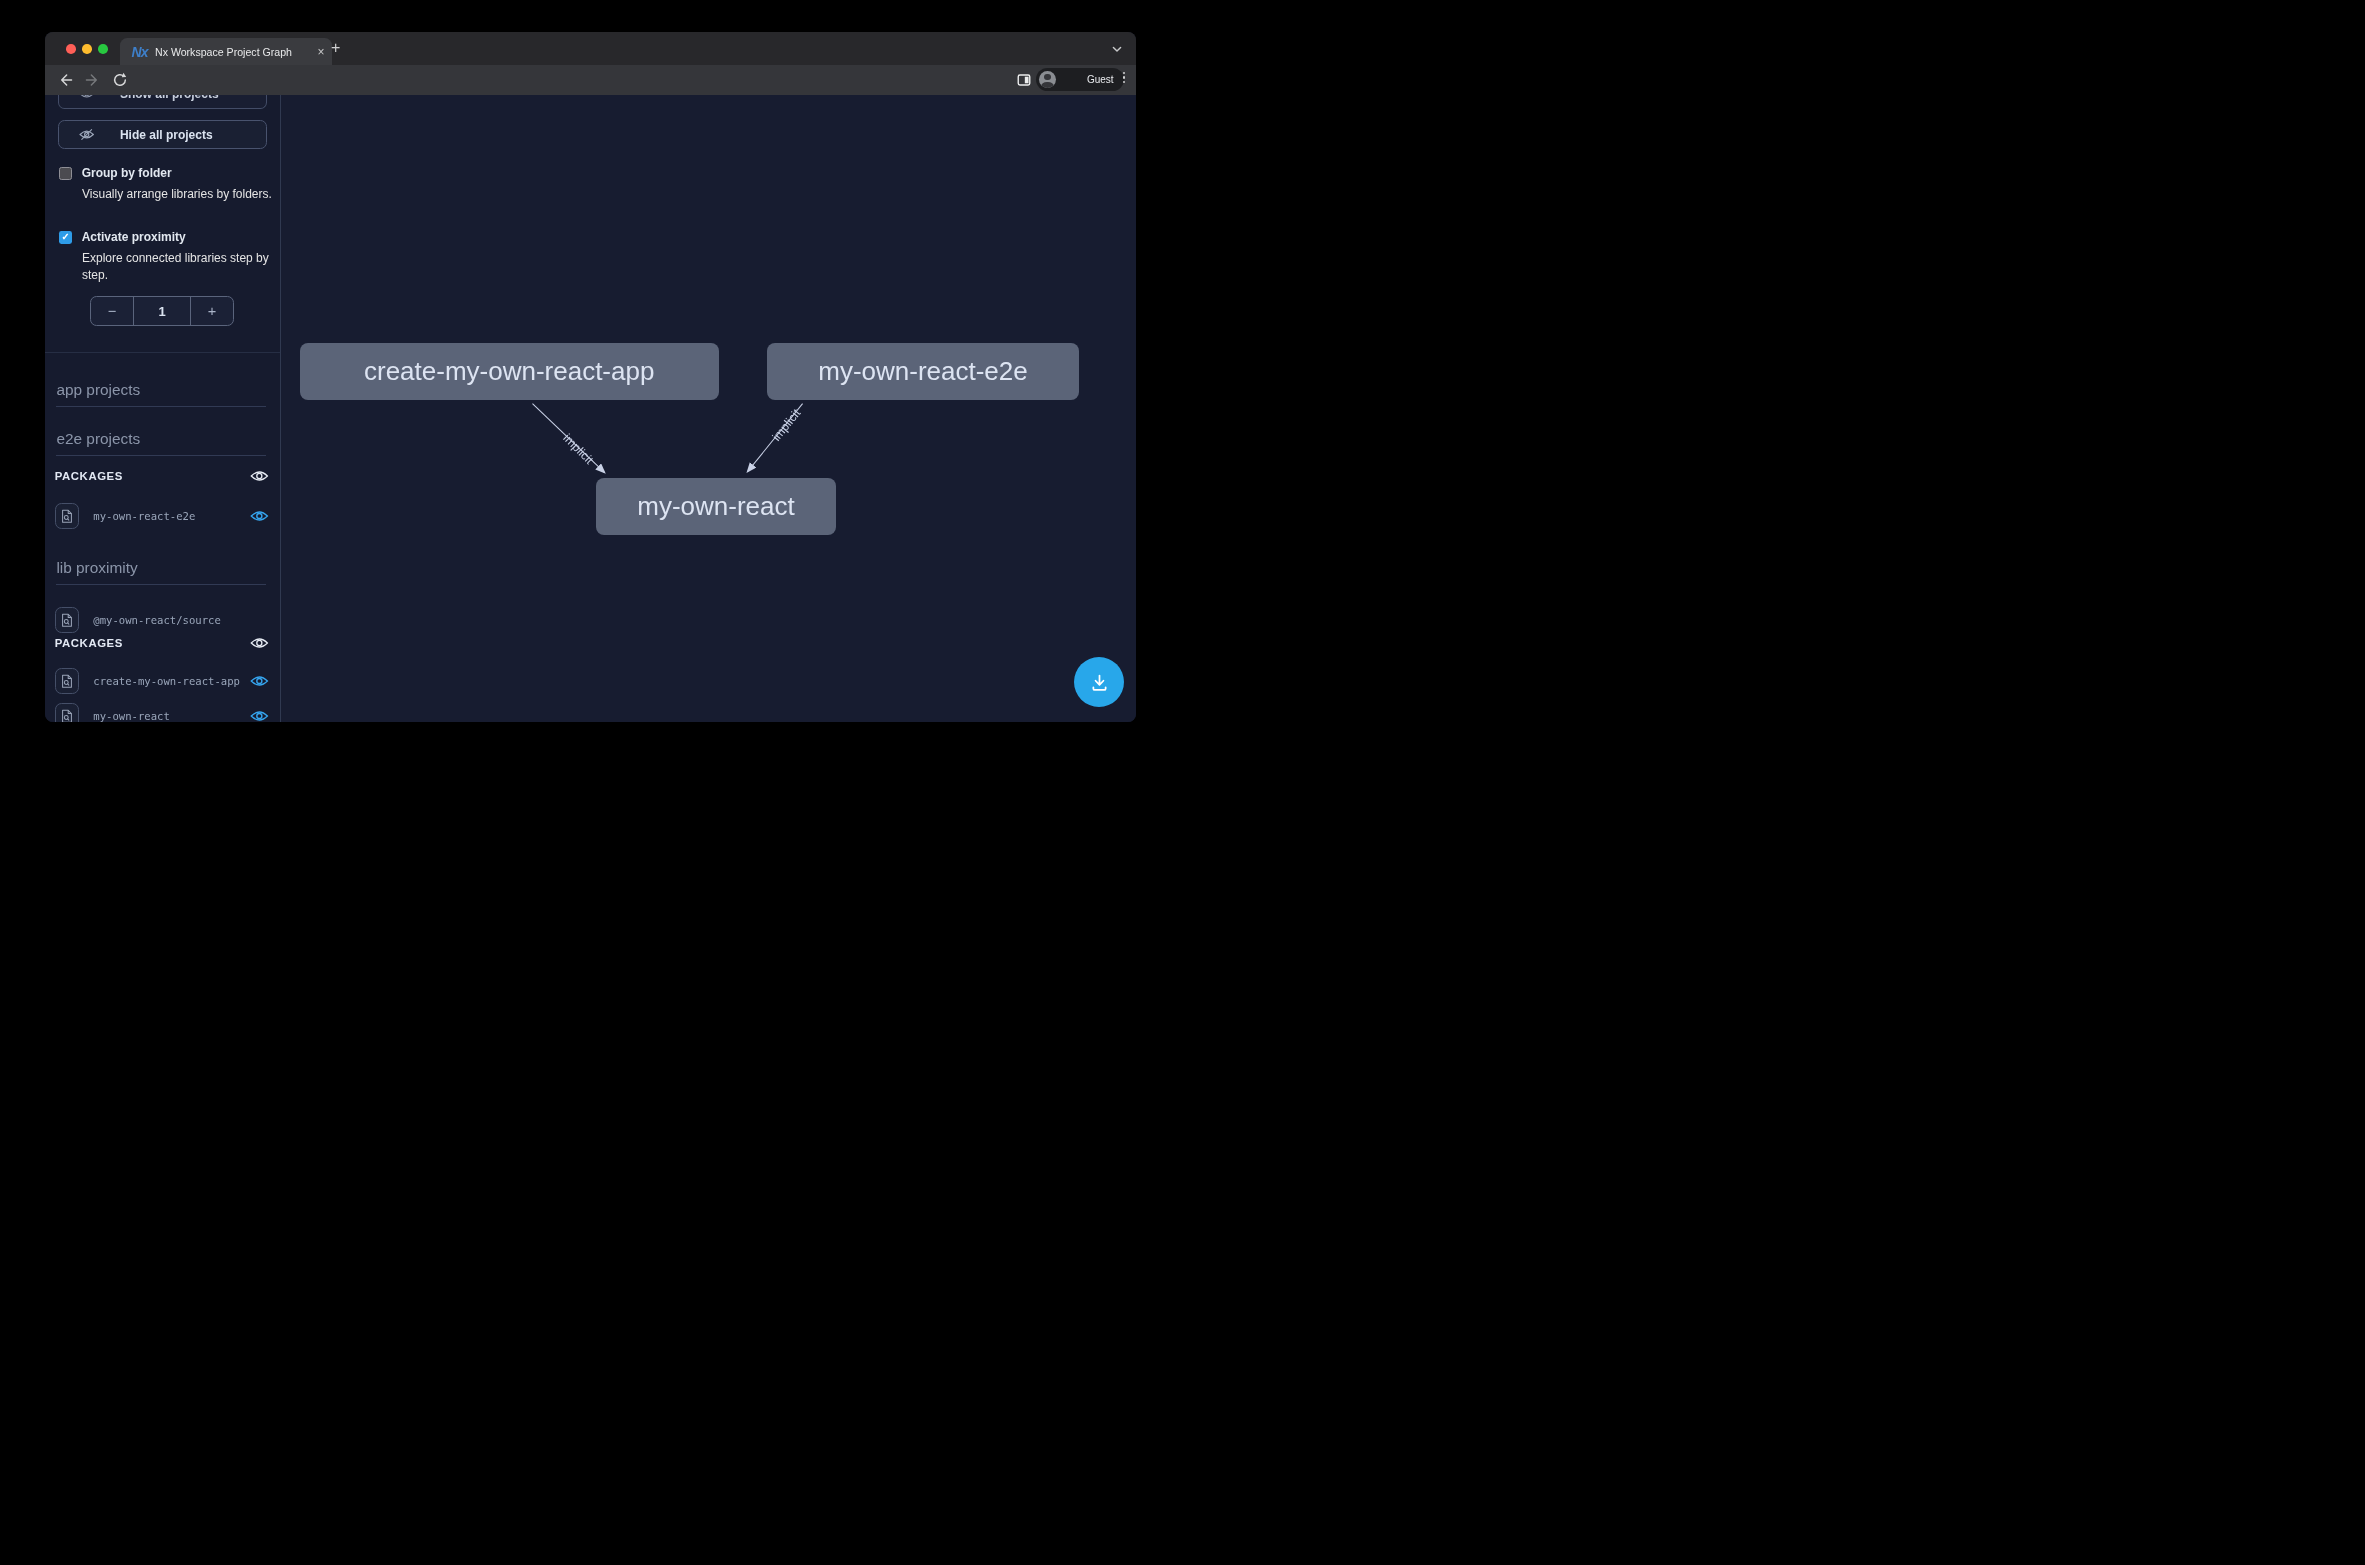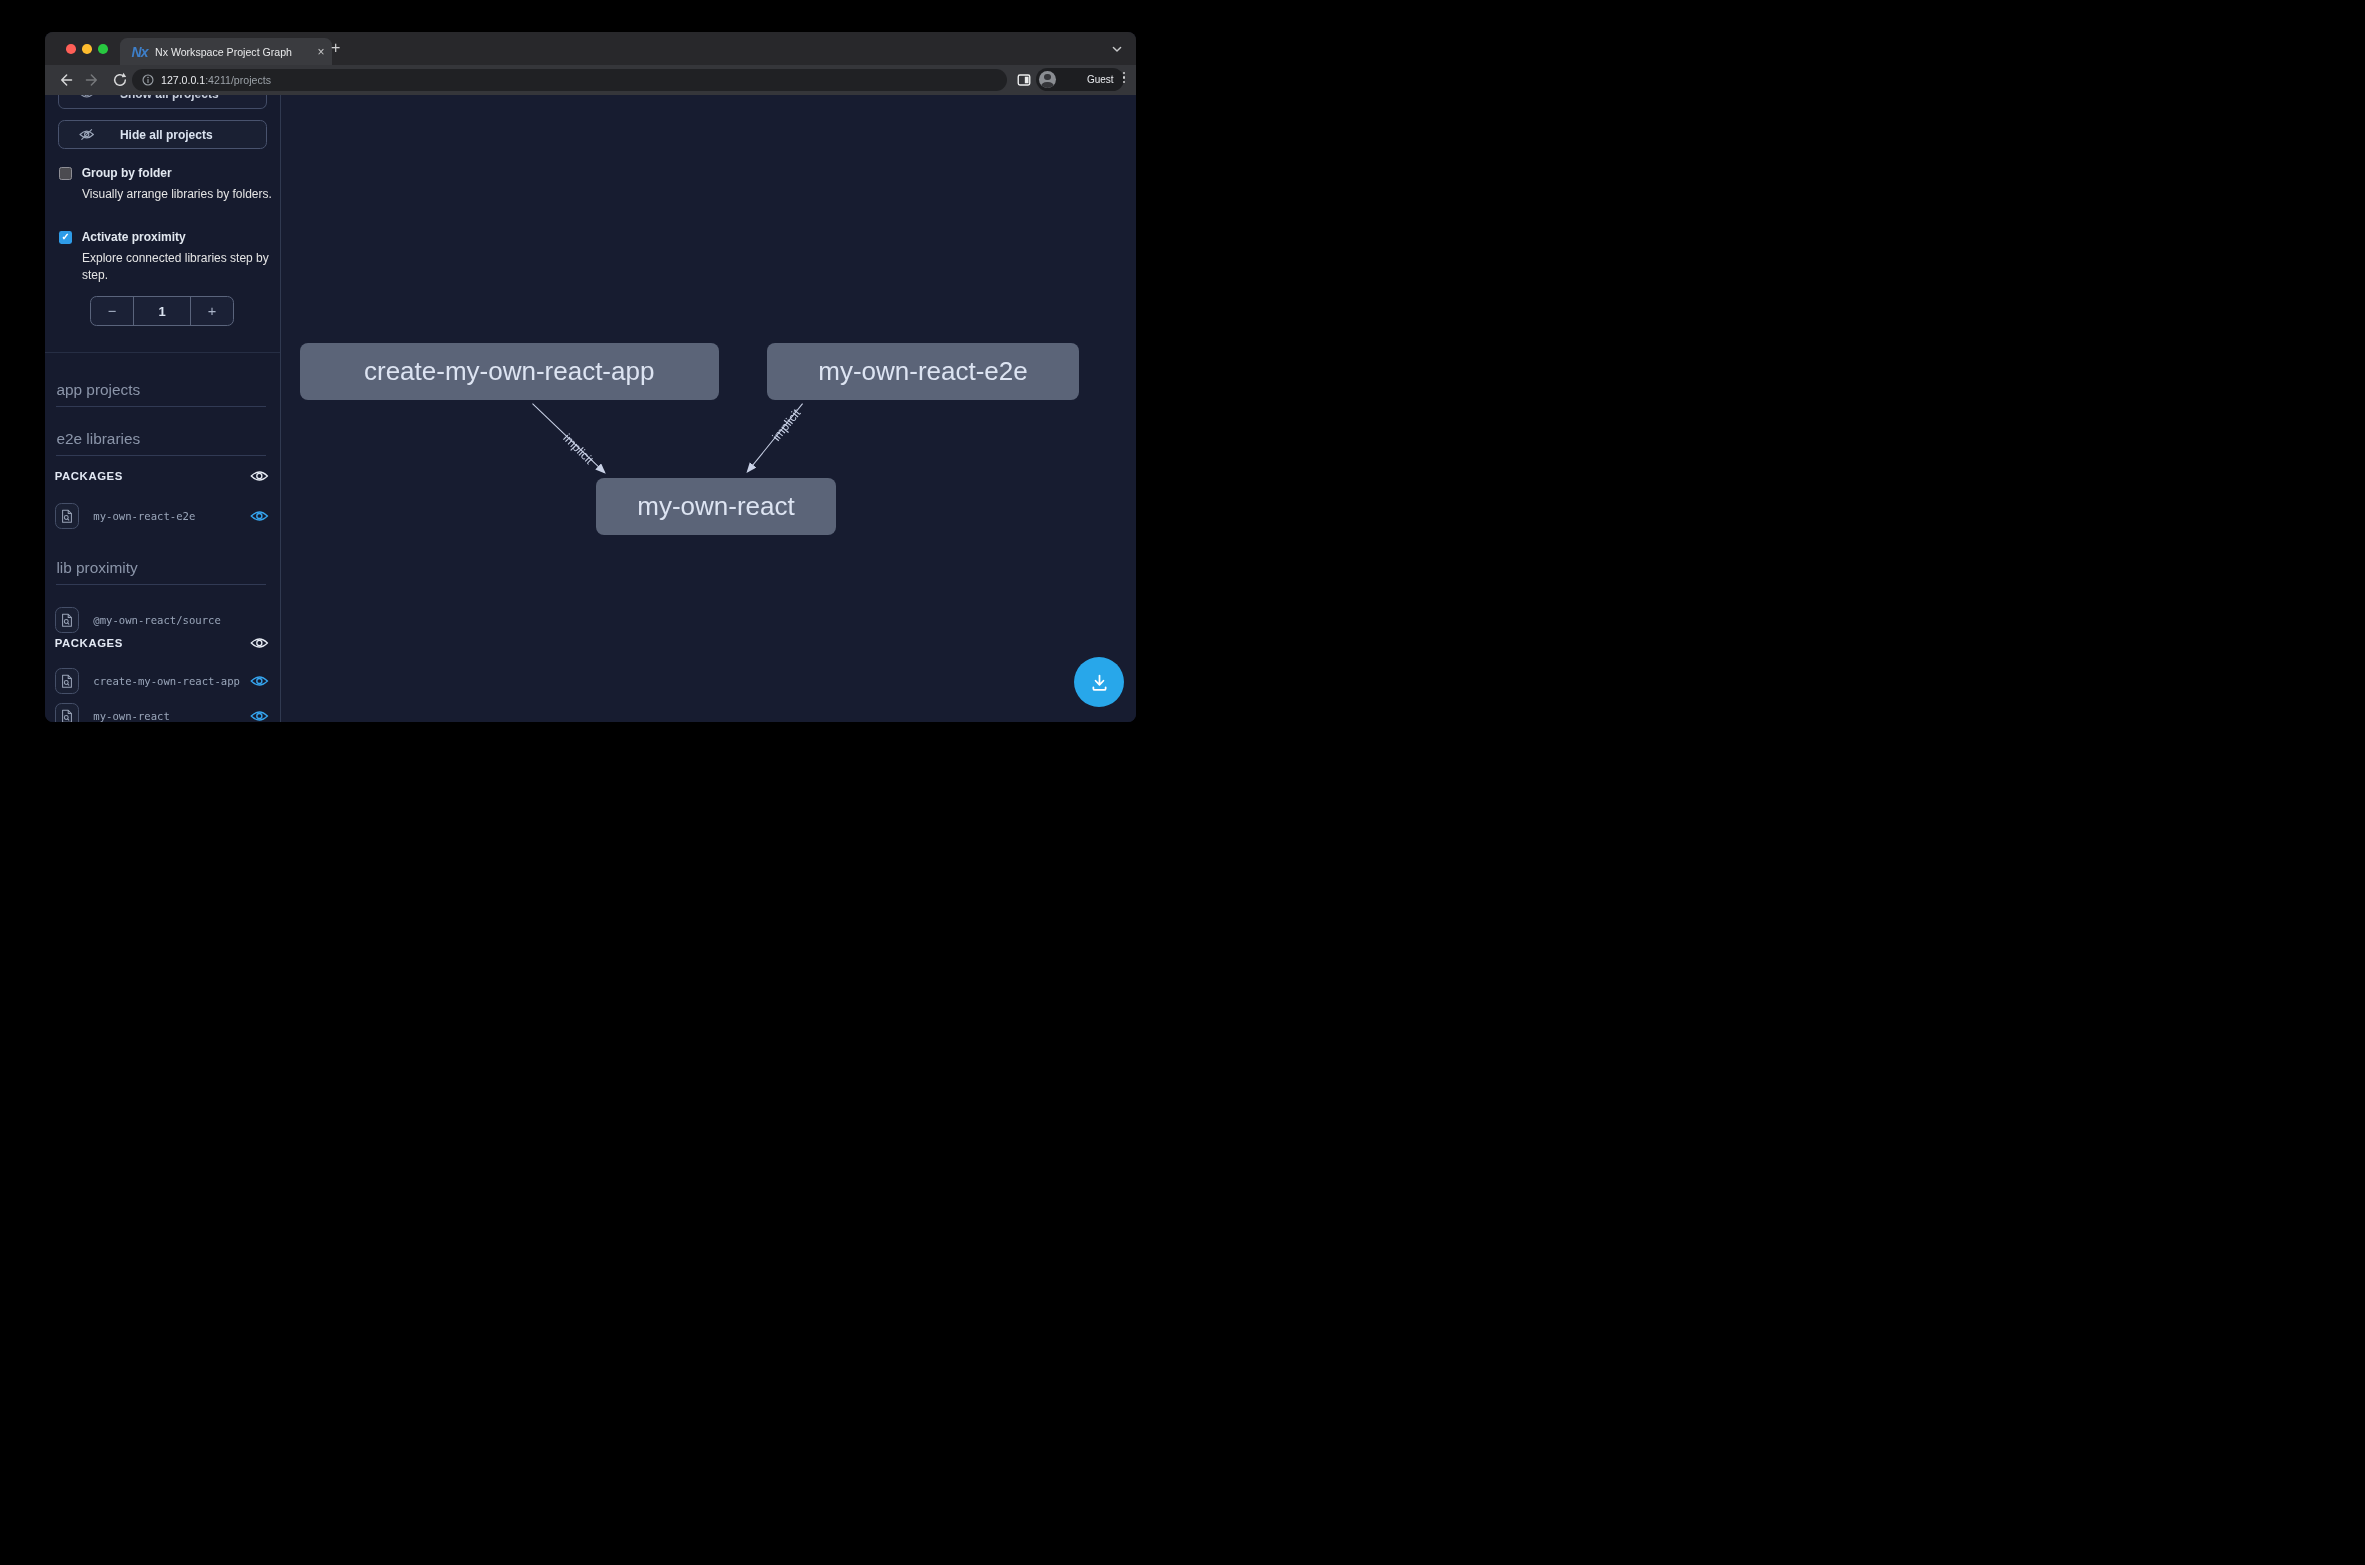--- a/index.html
+++ b/index.html
@@ -126,30 +126,20 @@
       <svg width="18" height="18" viewBox="0 0 22 22">
           <path d="M9 5 L15 11 L9 17 M15 11 H3" fill="none" stroke="#77797c" stroke-width="1.8" stroke-linecap="round" stroke-linejoin="round"></path>
         </svg>
     </span>
     <span class="nav-ic" style="left:66px;">
       <svg width="18" height="18" viewBox="0 0 22 22">
           <path d="M17.5 11 a6.5 6.5 0 1 1 -2.1-4.8" fill="none" stroke="#d6d7d8" stroke-width="1.8" stroke-linecap="round"></path>
           <polygon points="15.2,2.2 18.6,7.3 13.2,7.6" fill="#d6d7d8"></polygon>
         </svg>
     </span>
-    <div class="urlbar">
-      <span>
-        <svg width="12" height="12" viewBox="0 0 15 15">
-            <circle cx="7.5" cy="7.5" r="6.2" fill="none" stroke="#9aa0a6" stroke-width="1.4"></circle>
-            <line x1="7.5" y1="6.8" x2="7.5" y2="10.6" stroke="#9aa0a6" stroke-width="1.4" stroke-linecap="round"></line>
-            <circle cx="7.5" cy="4.4" r=".9" fill="#9aa0a6"></circle>
-          </svg>
-      </span>
-      <span class="url-text"><span>127.0.0.1</span><span class="path">:4211/projects</span></span>
-    </div>
     <span class="nav-ic" style="left:972px;top:8px;">
       <svg width="14" height="14" viewBox="0 0 17 17">
           <rect x="1.5" y="2.5" width="14" height="12" rx="2" fill="none" stroke="#eceded" stroke-width="1.7"></rect>
           <rect x="9.5" y="4.5" width="4.5" height="8" fill="#eceded"></rect>
         </svg>
     </span>
     <div class="guest-pill">
       <span class="avatar"></span>
       <span class="guest-label">Guest</span>
     </div>
@@ -205,21 +195,21 @@
 
       <div class="stepper">
         <span class="step-btn">−</span>
         <span class="step-val">1</span>
         <span class="step-btn last">+</span>
       </div>
 
       <div class="side-divider"></div>
 
       <div class="sec-head" style="top:286px;">app projects</div>
-      <div class="sec-head" style="top:335px;">e2e libraries</div>
+      <div class="sec-head" style="top:335px;">e2e projects</div>
 
       <div class="pk-head" style="top:374px;">
         <span class="pk-title">PACKAGES</span>
         <span>
           <svg width="18.7" height="14" viewBox="0 0 22 16">
               <path d="M1.5 8 Q11 -1.5 20.5 8 Q11 17.5 1.5 8 Z" fill="none" stroke="#e8edf5" stroke-width="1.5"></path>
               <circle cx="11" cy="8" r="3" fill="none" stroke="#e8edf5" stroke-width="1.5"></circle>
             </svg>
         </span>
       </div>

